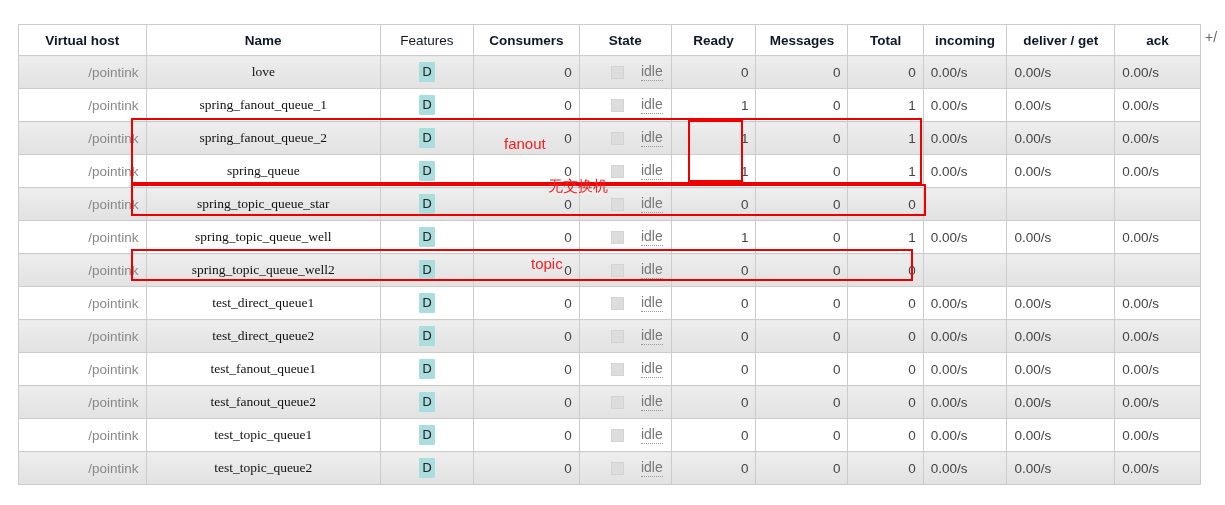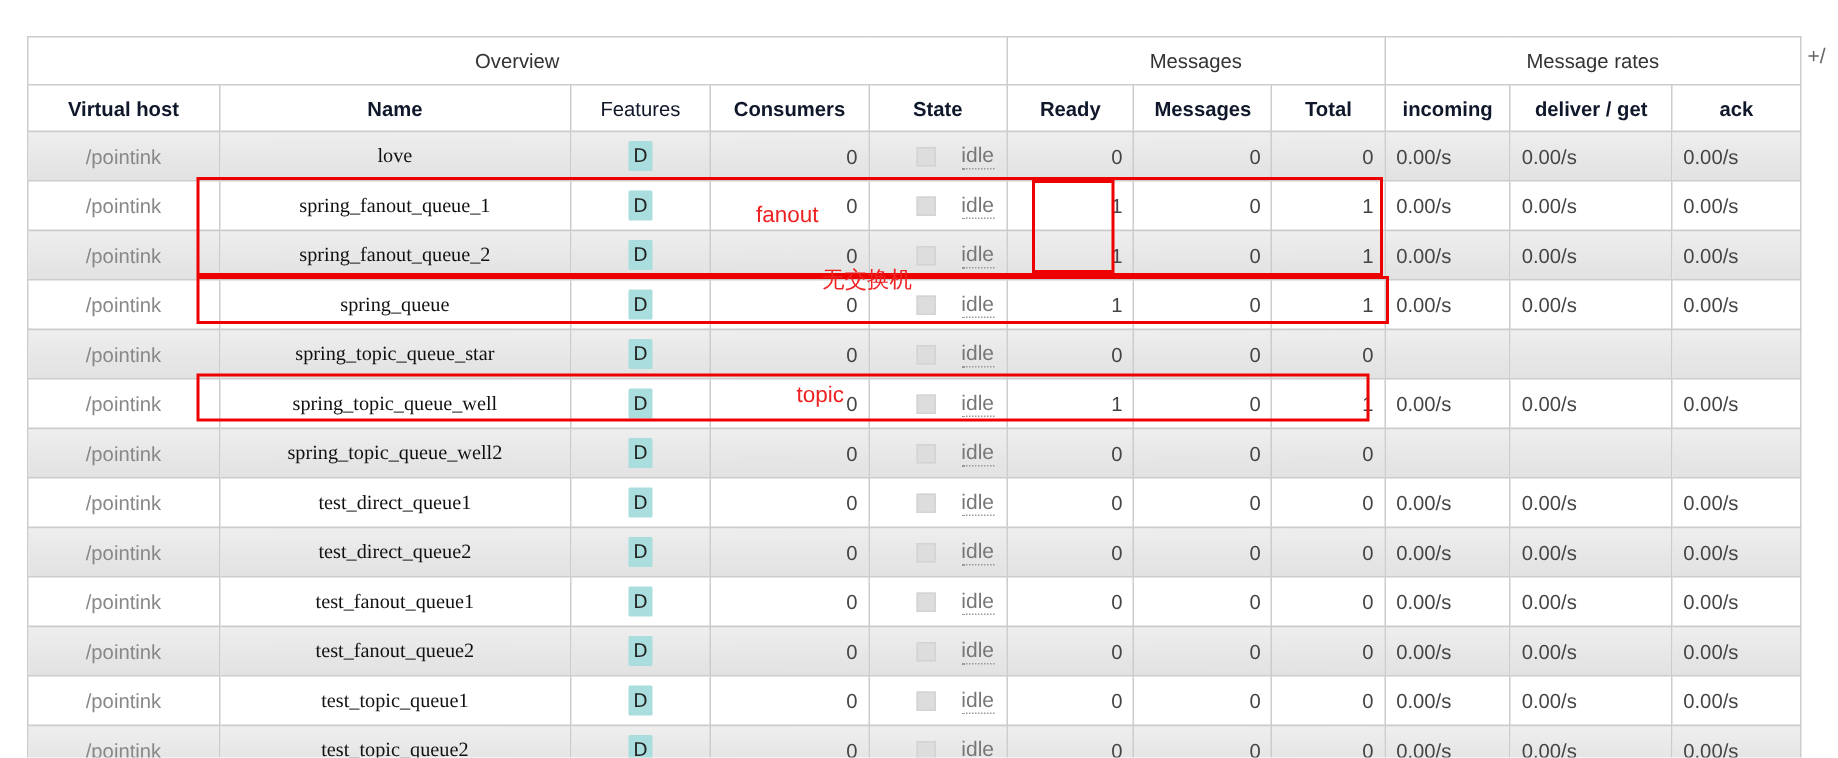--- a/index.html
+++ b/index.html
@@ -83,21 +83,21 @@
     background: linear-gradient(to bottom, #eeeeee 0%, #e6e6e6 60%, #e2e2e2 100%);
   }
   tr.data-row td {
     height: 32px;
     font-size: 13.5px;
     padding: 0 7px;
   }
 
   td.c-vhost {
     color: #888888;
-    text-align: center;
+    text-align: right;
     margin-top: 44px;
   }
   td.c-name {
     font-weight: bold;
     color: #111111;
     text-align: center;
     font-family: Liberation Serif, serif;
   }
   td.c-features { text-align: center; }
   td.c-num { text-align: right; color: #444444; }
@@ -181,25 +181,20 @@
         <col style="width:101px">
         <col style="width:88px">
         <col style="width:81px">
         <col style="width:88px">
         <col style="width:72px">
         <col style="width:80px">
         <col style="width:103px">
         <col style="width:82px">
       </colgroup>
       <thead>
-        <tr class="group-row">
-          <th colspan="5">Overview</th>
-          <th colspan="3">Messages</th>
-          <th colspan="3">Message rates</th>
-        </tr>
         <tr class="col-row">
           <th>Virtual host</th>
           <th>Name</th>
           <th class="light">Features</th>
           <th>Consumers</th>
           <th>State</th>
           <th>Ready</th>
           <th>Messages</th>
           <th>Total</th>
           <th>incoming</th>

